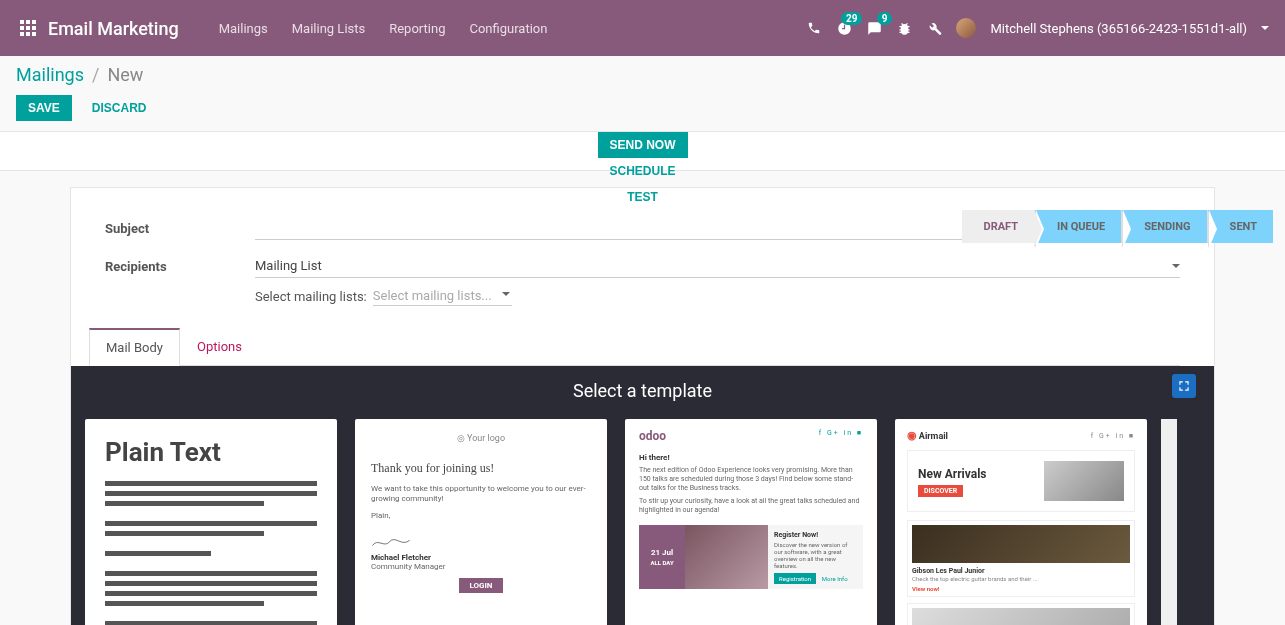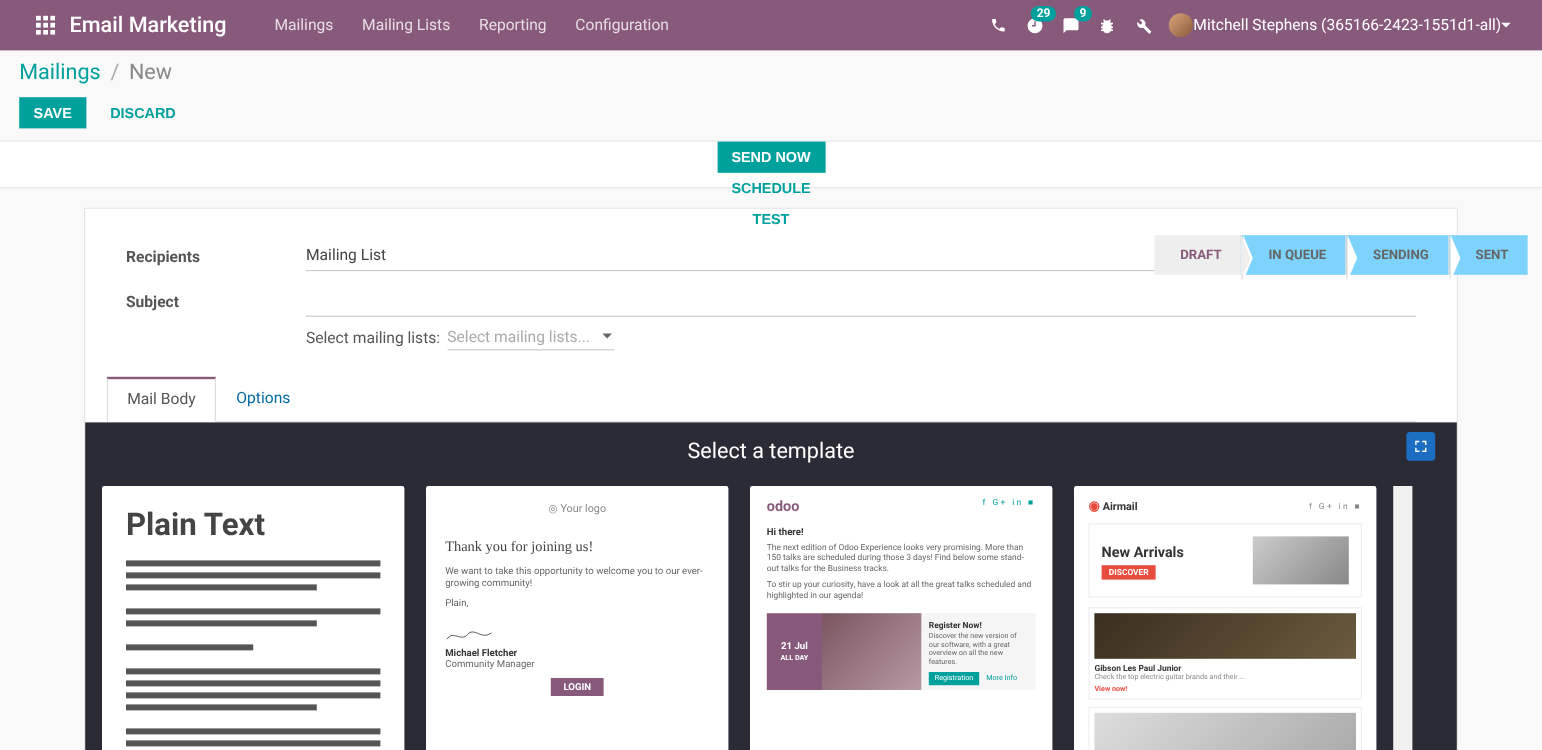--- a/index.html
+++ b/index.html
@@ -1,29 +1,29 @@
 <!DOCTYPE html>
 <html><head>
 <meta charset="utf-8">
 <style>
   * { box-sizing: border-box; margin: 0; padding: 0; }
   body { font-family: -apple-system, BlinkMacSystemFont, "Segoe UI", Roboto, sans-serif; font-size: 13px; color: #444; background: #f9f9f9; width: 1285px; height: 625px; overflow: hidden; }
 
   
-  .topnav { background: #875a7b; height: 42px; display: flex; align-items: center; color: #fff; padding: 0 26px; }
+  .topnav { background: #875a7b; height: 56px; display: flex; align-items: center; color: #fff; padding: 0 16px; }
   .topnav .apps { width: 24px; height: 24px; display:flex; justify-content:center; align-items:center; margin-right:8px; cursor:pointer; }
   .topnav .apps svg { fill: #fff; }
   .topnav .brand { font-size: 18px; font-weight: 500; margin-right: 40px; }
   .topnav .menu { display: flex; gap: 24px; }
   .topnav .menu a { color: #e8dde4; font-size: 13px; cursor: pointer; }
   .topnav .right { margin-left: auto; display: flex; align-items: center; gap: 14px; }
   .topnav .icon { width: 16px; height: 16px; display:flex; justify-content:center; align-items:center; cursor:pointer; position:relative; }
   .topnav .icon svg { fill: #fff; }
   .badge { position:absolute; top:-8px; right:-10px; background:#00a09d; color:#fff; font-size:10px; border-radius:8px; padding:1px 5px; font-weight:bold; }
-  .user { display:flex; align-items:center; gap:0; cursor:pointer; font-size:13px; }
+  .user { display:flex; align-items:center; gap:14px; cursor:pointer; font-size:13px; }
   .avatar { width:20px; height:20px; border-radius:50%; background:linear-gradient(135deg,#d9a57a,#8b5a3c); }
   .caret-down { width:0; height:0; border-left:4px solid transparent; border-right:4px solid transparent; border-top:4px solid #fff; }
 
   
   .subhead { padding: 8px 16px 0; }
   .breadcrumb { font-size: 18px; color:#875a7b; display:flex; gap:8px; align-items:center; margin-bottom:10px; }
   .breadcrumb .bc-root { color:#00a09d; cursor:pointer; }
   .breadcrumb .sep { color:#aaa; }
   .breadcrumb .bc-current { color:#888; }
   .btn-row { display:flex; gap:8px; align-items:center; }
@@ -48,21 +48,21 @@
   .field-label { width:150px; font-weight:bold; font-size:13px; color:#555; }
   .field-input { flex:1; border:none; border-bottom:1px solid #ccc; padding:4px 0; font-size:13px; outline:none; background:transparent; }
   .field-select { flex:1; display:flex; justify-content:space-between; align-items:center; border-bottom:1px solid #ccc; padding:4px 0; cursor:pointer; }
   .mlist-row { display:flex; align-items:center; margin-top:-6px; margin-bottom:22px; padding-left:150px; }
   .mlist-label { margin-right:6px; color:#555; }
   .mlist-select { border-bottom:1px solid #ccc; padding:2px 20px 2px 0; color:#aaa; position:relative; cursor:pointer; }
   .mlist-select .caret { position:absolute; right:2px; top:6px; width:0; height:0; border-left:4px solid transparent; border-right:4px solid transparent; border-top:4px solid #666; }
 
   
   .tabs { display:flex; border-bottom:1px solid #ddd; margin-left:-16px; }
-  .tab { padding:10px 16px; font-size:13px; color:#0369a1; cursor:pointer; border:1px solid transparent; }
+  .tab { padding:10px 16px; font-size:13px; color:#be185d; cursor:pointer; border:1px solid transparent; }
   .tab.active { border:1px solid #ddd; border-bottom:1px solid #fff; border-top:2px solid #875a7b; margin-bottom:-1px; background:#fff; color:#555; }
 
   
   .tpl-area { background:#2b2b36; margin:0 -34px; position:relative; }
   .tpl-header { text-align:center; color:#fff; font-size:18px; padding:14px 0 18px; }
   .expand-btn { position:absolute; top:8px; right:18px; width:24px; height:24px; background:#1b6ec2; border-radius:3px; display:flex; justify-content:center; align-items:center; cursor:pointer; }
   .expand-btn svg { fill:#fff; width:14px; height:14px; }
   .tpl-grid { display:flex; gap:18px; padding:0 14px 0; overflow:hidden; }
   .tpl-card { flex:0 0 252px; height:230px; background:#fff; border-radius:2px; overflow:hidden; cursor:pointer; font-size:9px; color:#666; }
   .scroll { width:16px; background:#f0f0f0; flex-shrink:0; }
@@ -195,29 +195,29 @@
     <div class="step">DRAFT</div>
     <div class="step">IN QUEUE</div>
     <div class="step">SENDING</div>
     <div class="step">SENT</div>
   </div>
 </div>
 
 <div class="formwrap">
   <div class="formcard">
     <div class="field-row">
+      <div class="field-label">Subject</div>
+      <input class="field-input" value="" style="">
+    </div>
+    <div class="field-row">
       <div class="field-label">Recipients</div>
       <div class="field-select">
         <span>Mailing List</span>
         <span class="caret-down" style="border-top-color:#666"></span>
       </div>
-    </div>
-    <div class="field-row">
-      <div class="field-label">Subject</div>
-      <input class="field-input" value="" style="">
     </div>
     <div class="mlist-row">
       <span class="mlist-label">Select mailing lists:</span>
       <div class="mlist-select">
         <span>Select mailing lists...</span>
         <span class="caret"></span>
       </div>
     </div>
 
     <div class="tabs">

